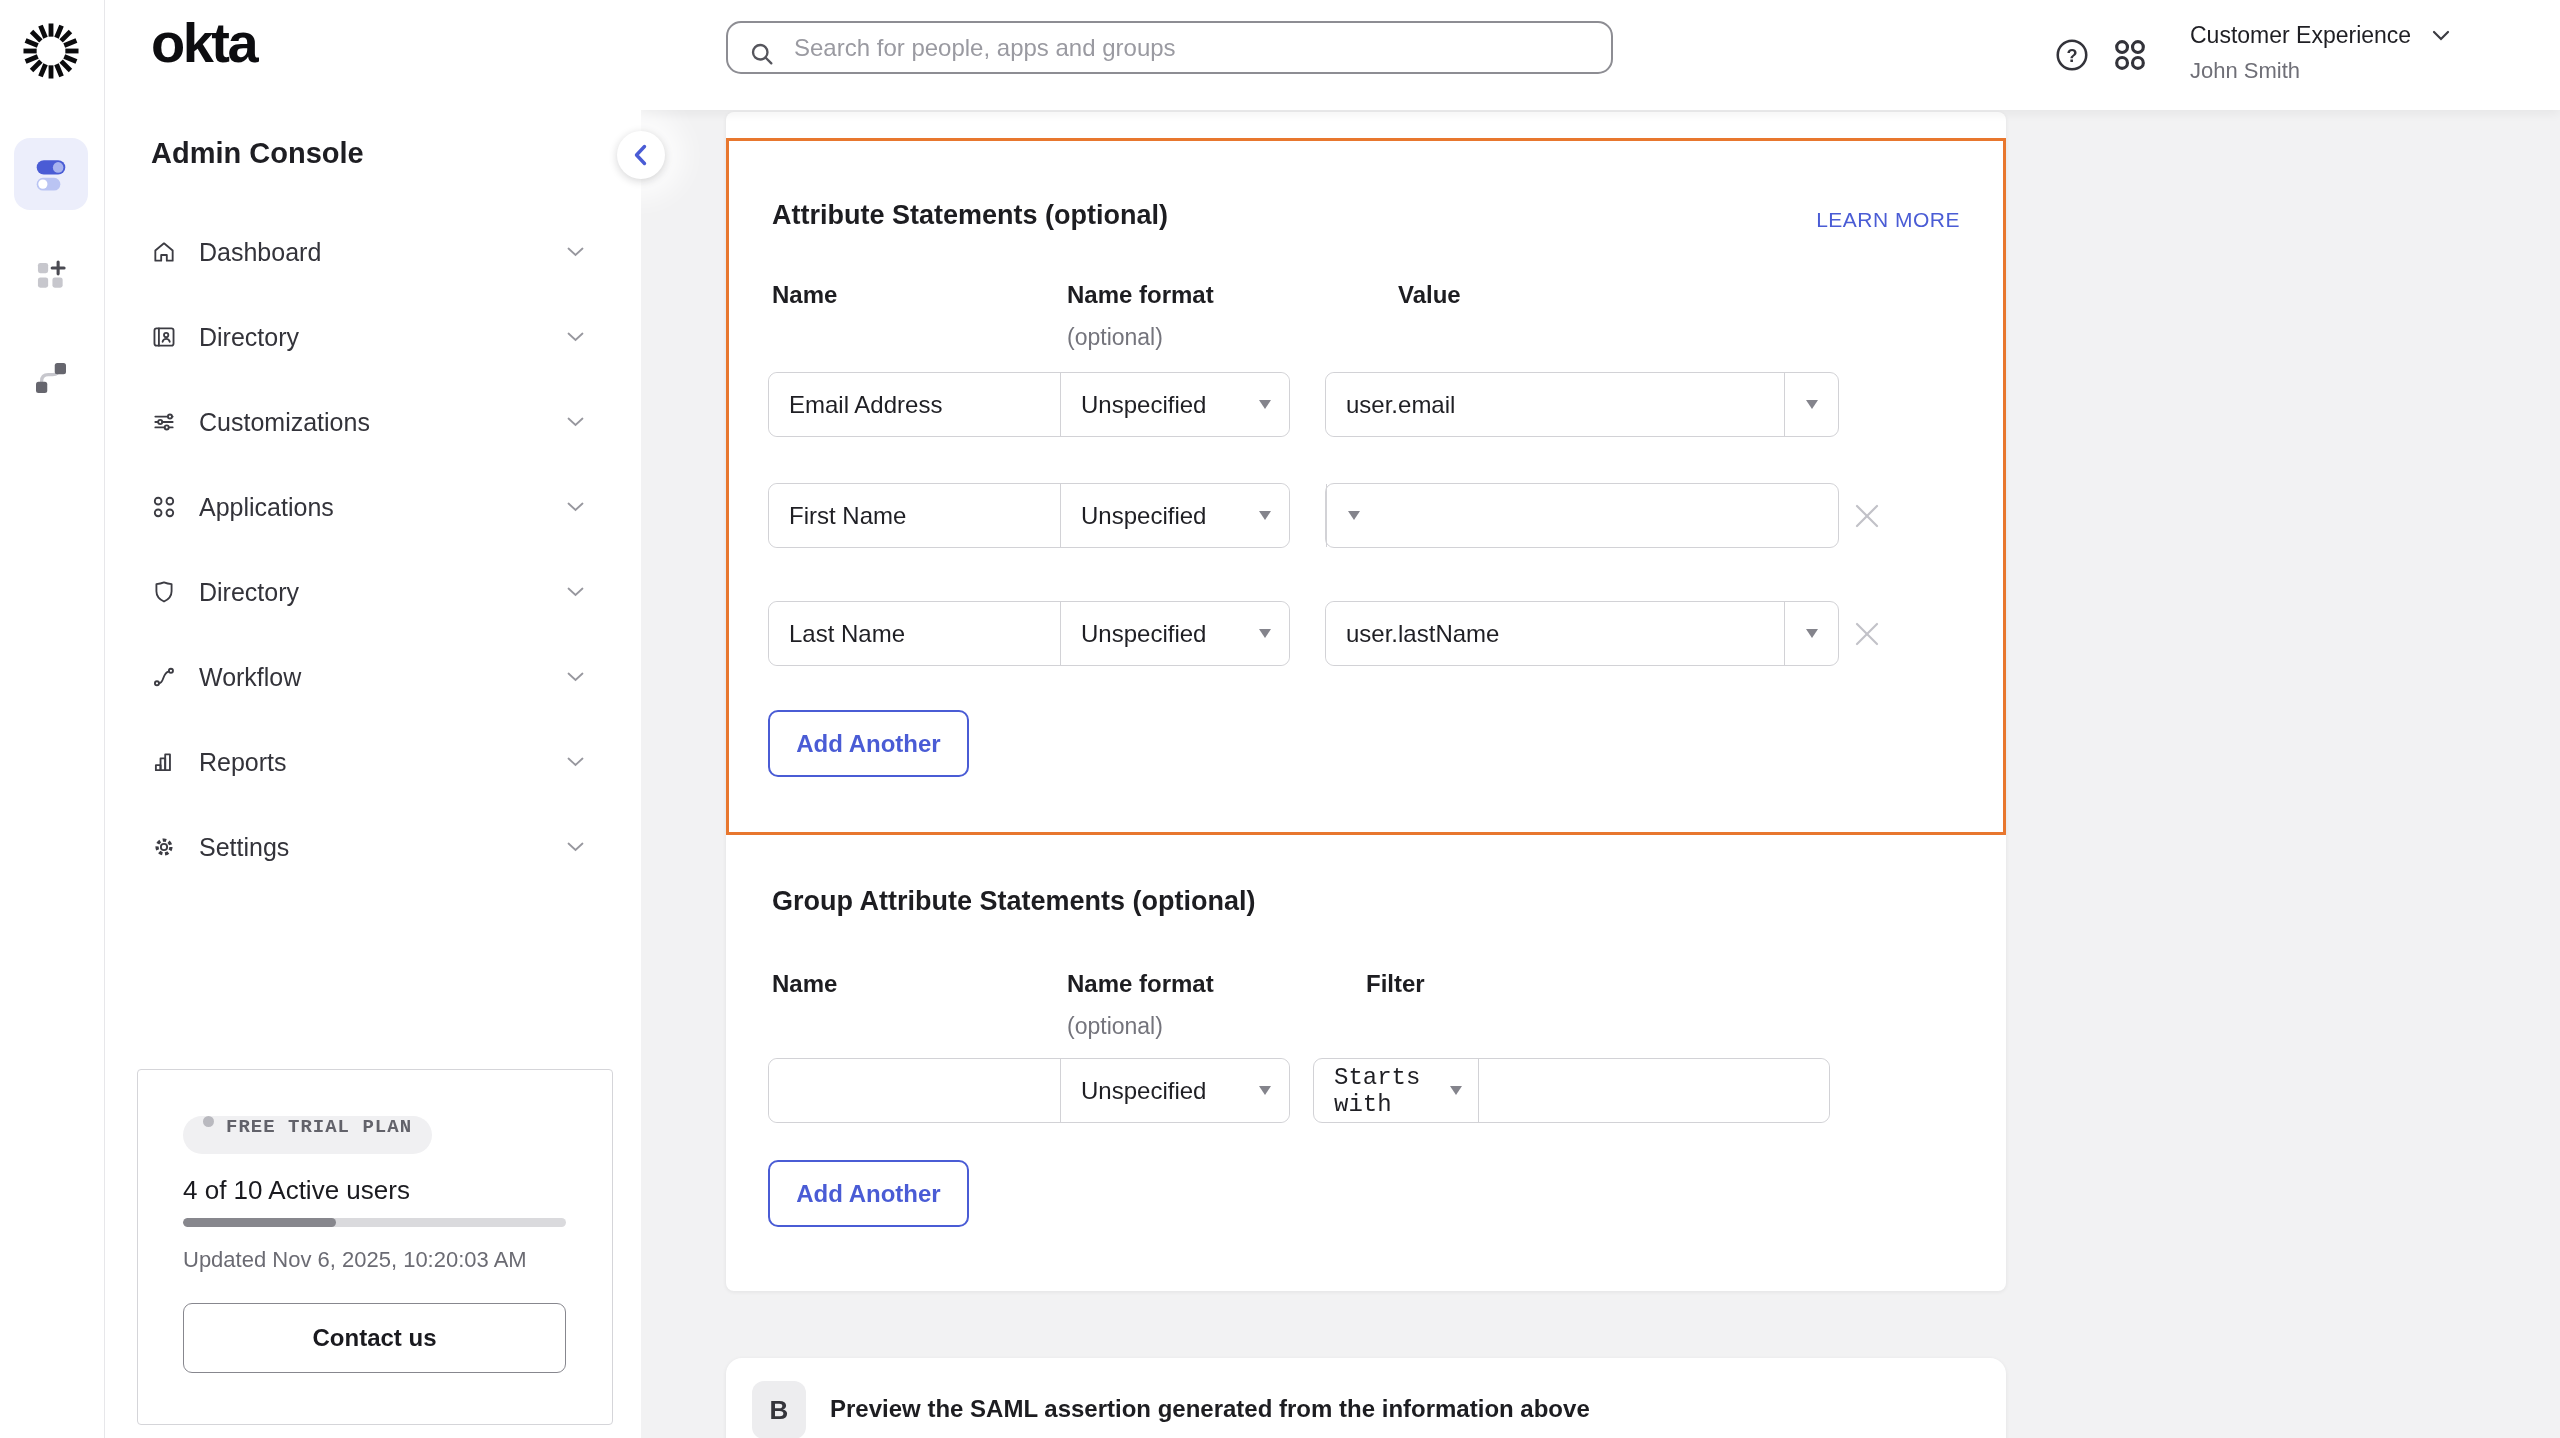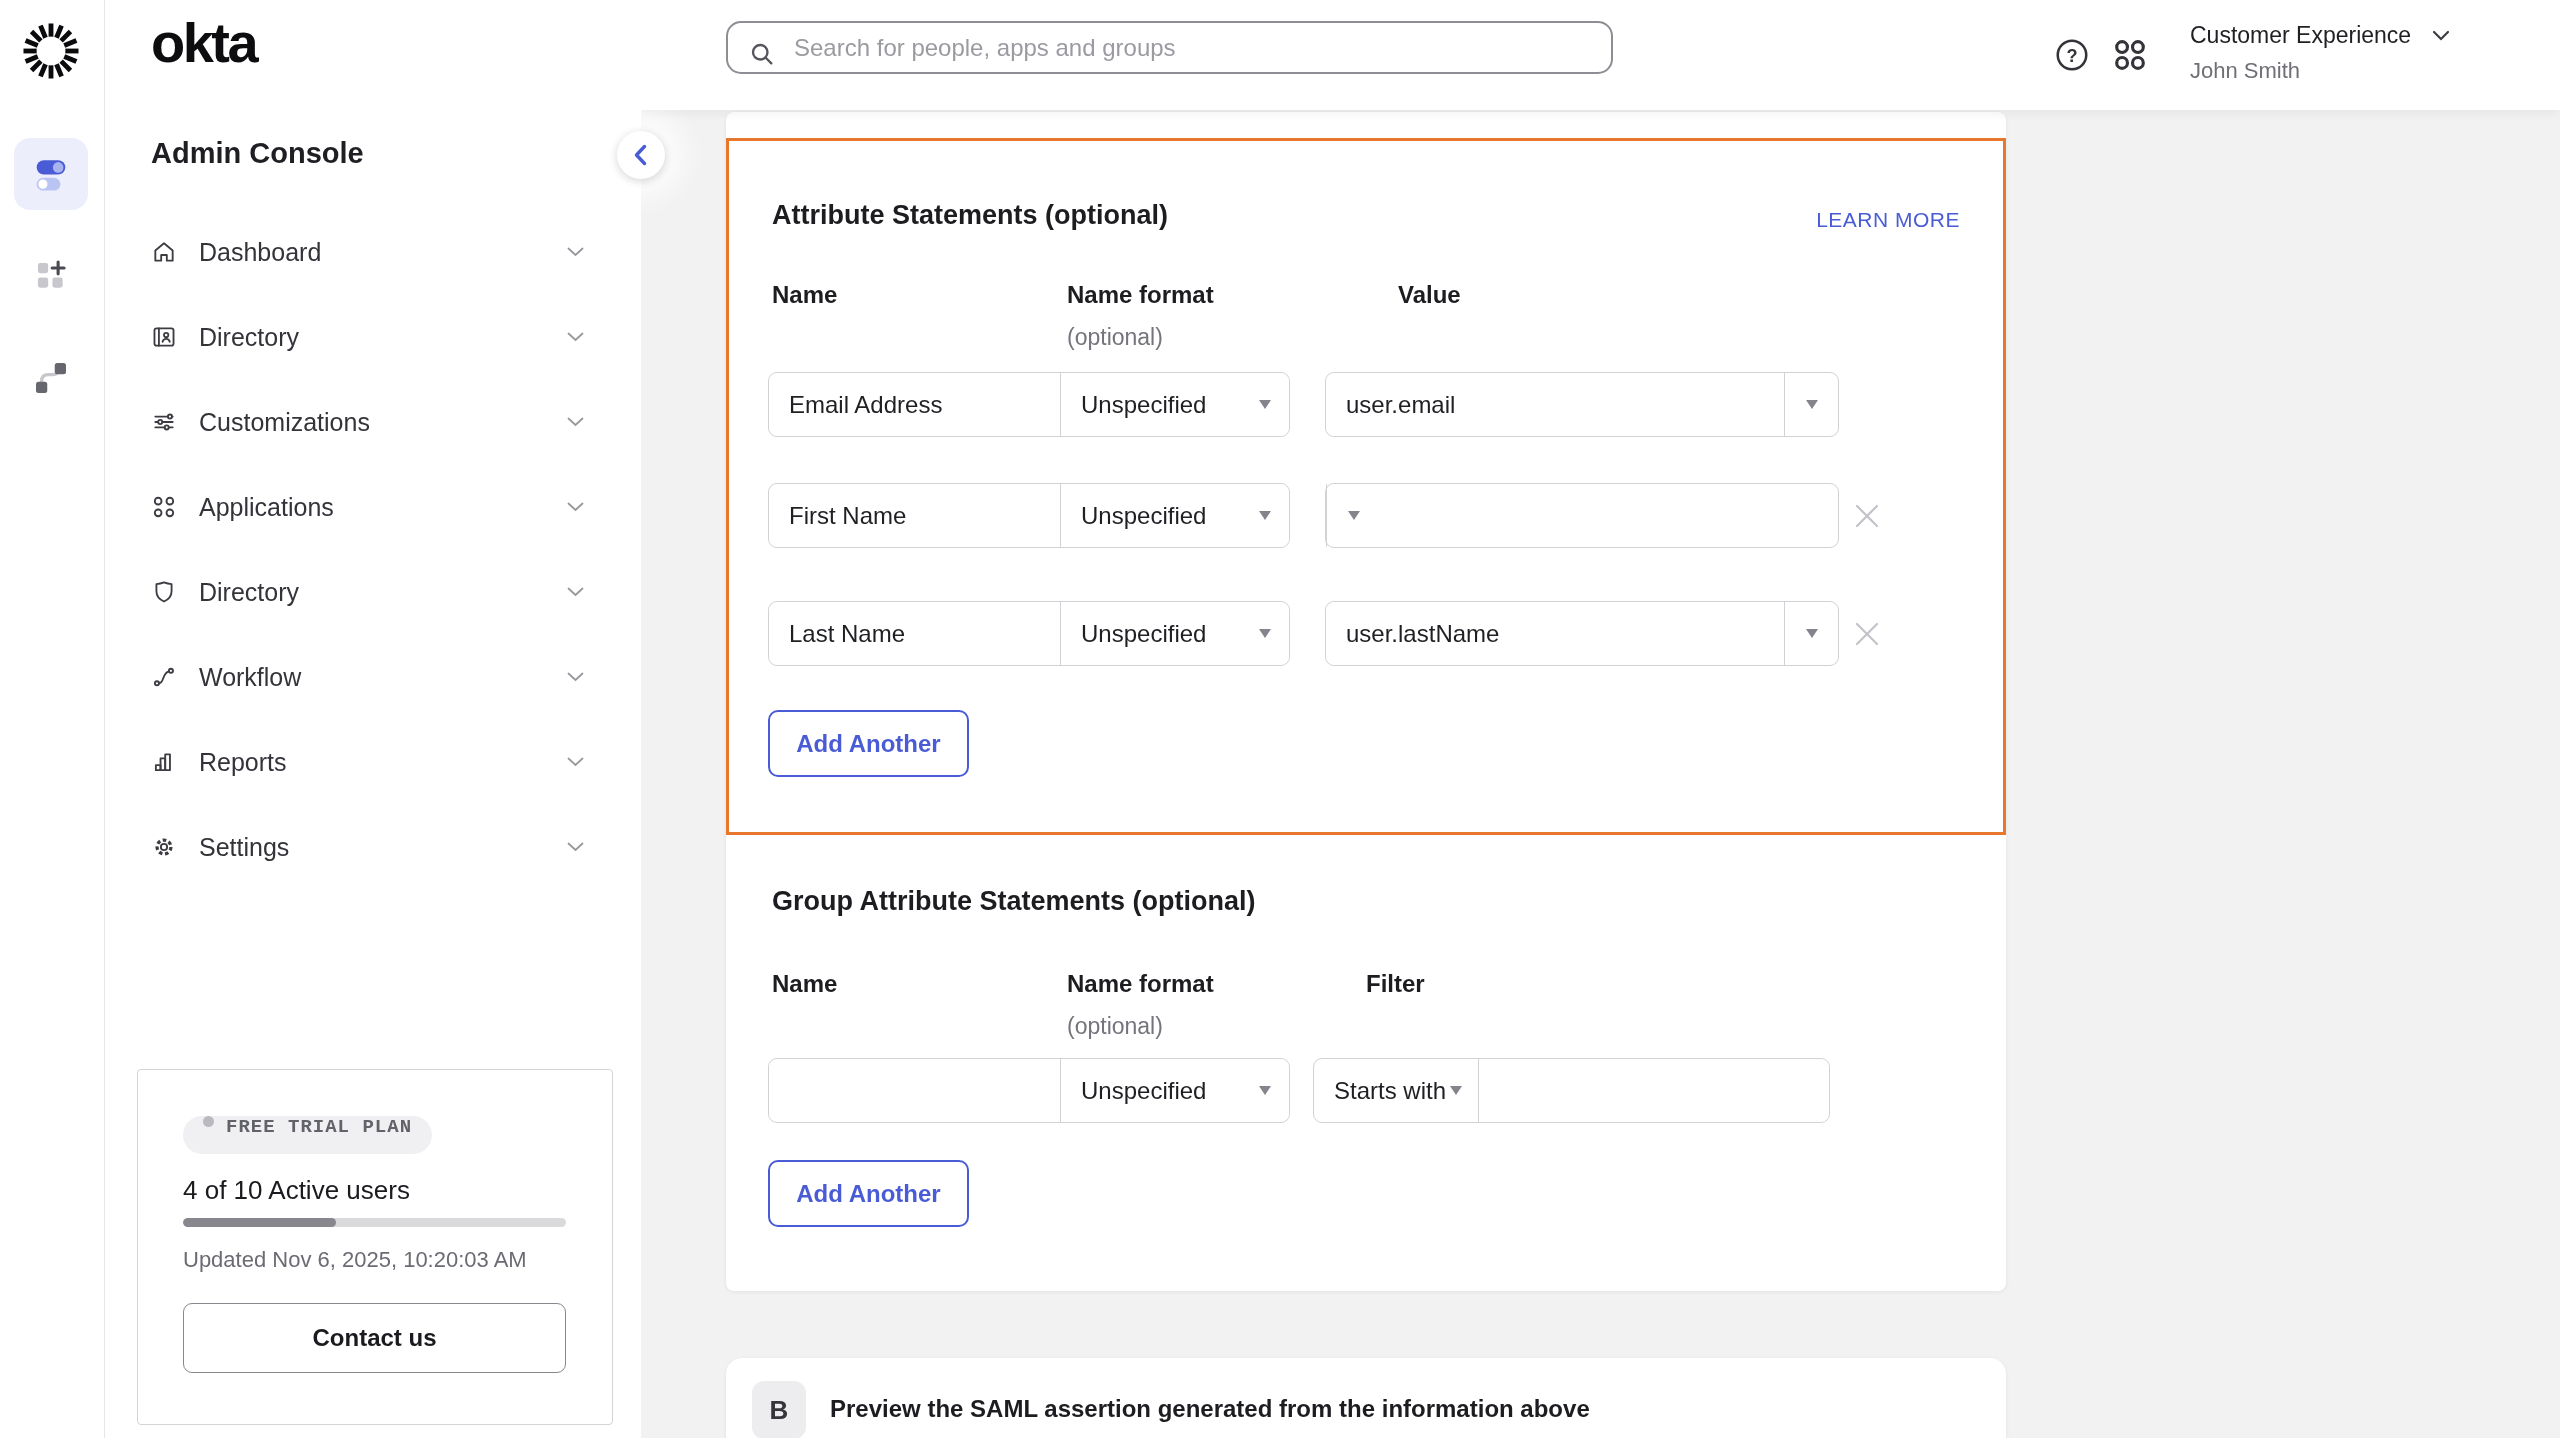--- a/index.html
+++ b/index.html
@@ -71,21 +71,21 @@
   .sel .sel-label { font-size:24px; color:#1f1f24; }
   .tri { width:0; height:0; border-left:6px solid transparent; border-right:6px solid transparent; border-top:9px solid #84848c; }
   .combo { position:absolute; left:599px; top:0; width:514px; height:65px; border:1px solid #d2d2d6; border-radius:9px; background:#fff; display:flex; }
   .combo input { flex:1; border:none; outline:none; border-radius:9px 0 0 9px; padding:0 20px; font-size:24px; color:#1f1f24; font-family:inherit; }
   .combo-arrow { width:54px; border-left:1px solid #d2d2d6; border-radius:0 9px 9px 0; display:flex; align-items:center; justify-content:center; cursor:pointer; }
   .remove-x { position:absolute; left:1124px; top:16px; width:34px; height:34px; display:flex; align-items:center; justify-content:center; cursor:pointer; }
 
   .fcombo { position:absolute; left:587px; top:0; width:517px; height:65px; border:1px solid #d2d2d6; border-radius:9px; background:#fff; display:flex; }
   .fcombo .fsel { width:211px; display:flex; align-items:center; justify-content:space-between; padding:0 16px 0 20px; cursor:pointer;
     border-right:1px solid #d2d2d6; border-radius:9px 0 0 9px; }
-  .fcombo .fsel .sel-label { font-size:24px; color:#1f1f24; }
+  .fcombo .fsel .sel-label { font-size:24px; color:#1f1f24;font-family:Liberation Mono, monospace; }
   .fcombo input { flex:1; border:none; outline:none; border-radius:0 9px 9px 0; padding:0 20px; font-size:24px; font-family:inherit; }
 
   .add-btn { position:absolute; left:42px; width:201px; height:67px; background:#fff; border:2px solid #4a5cd5; border-radius:10px;
     color:#4a5cd5; font-size:24px; font-weight:700; font-family:inherit; display:flex; align-items:center; justify-content:center; cursor:pointer; }
 
   .card2 { position:absolute; left:726px; top:1358px; width:1280px; height:120px; background:#fff; border-radius:16px 16px 0 0;
     box-shadow:0 1px 4px rgba(25,25,35,.07); z-index:2; }
   .step-badge { position:absolute; left:26px; top:23px; width:54px; height:58px; background:#ededef; border-radius:12px;
     display:flex; align-items:center; justify-content:center; font-size:26px; font-weight:600; color:#35353b; }
   .step-label { position:absolute; left:104px; top:37px; font-size:24px; font-weight:600; color:#1d1d21; }

